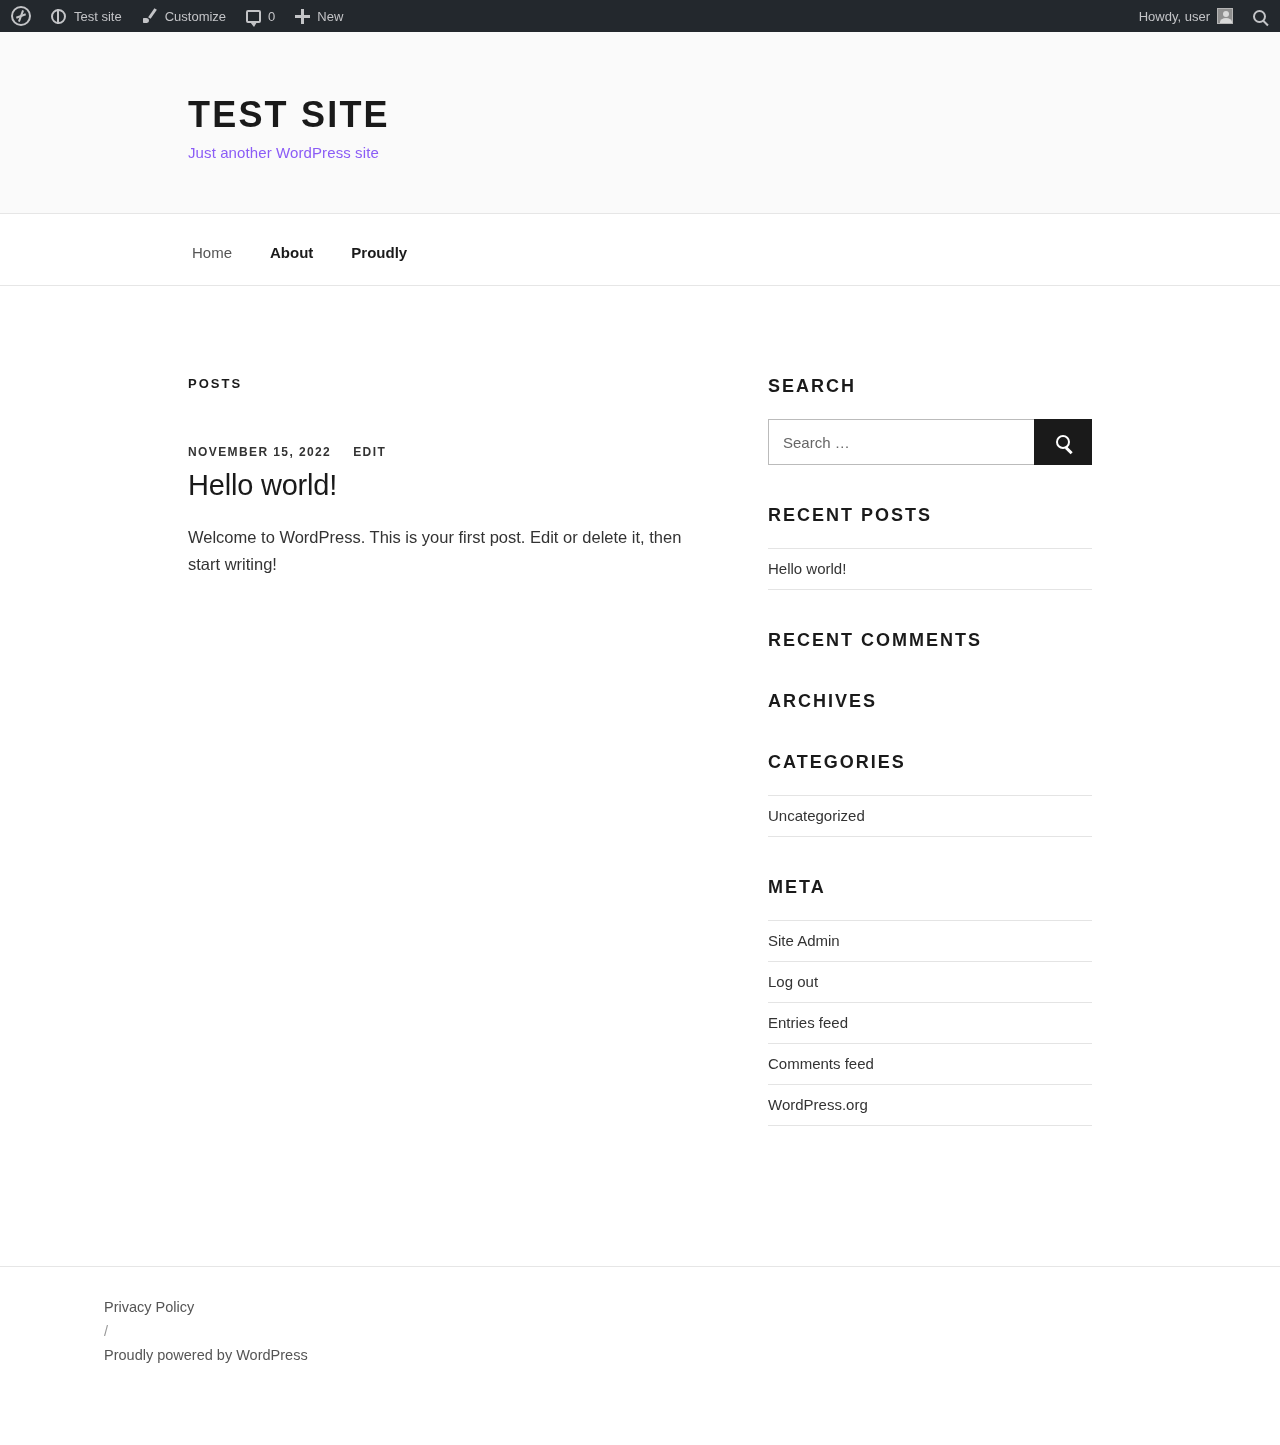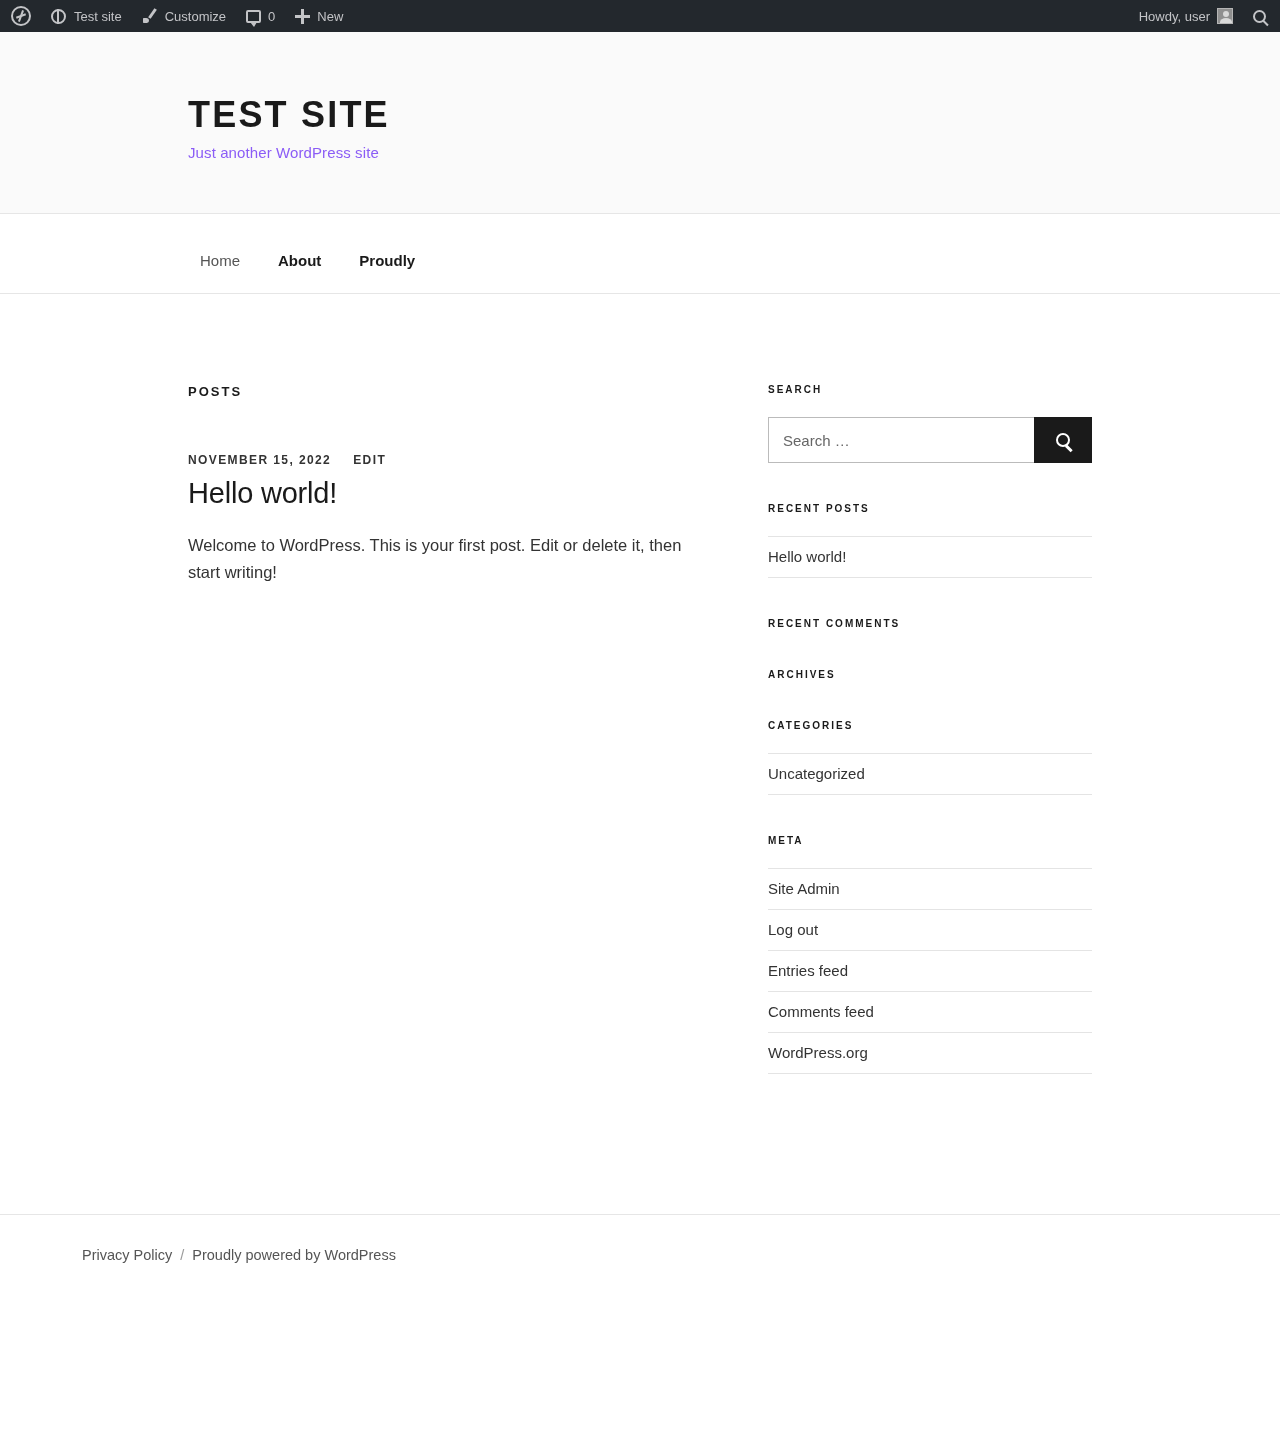--- a/index.html
+++ b/index.html
@@ -204,21 +204,21 @@
     border-bottom: 1px solid #e6e6e6;
     background: #fff;
     height: 68px;
   }
   .nav-list {
     display: flex;
     align-items: center;
     height: 68px;
     gap: 38px;
     list-style: none;
-    margin: 12px;
+    margin: 4px;
     padding: 0 0 0 188px;
   }
   .nav-item {
     font-size: 15px;
     font-weight: 700;
     color: #1a1a1a;
     cursor: pointer;
   }
   .nav-item.current { font-weight: 400; color: #555; }
 
@@ -262,21 +262,21 @@
     font-size: 16.5px;
     line-height: 1.65;
     margin: 0;
     color: #333;
     max-width: 500px;
   }
 
   
   .widget { margin-bottom: 40px; }
   .widget-title {
-    font-size: 10px;
+    font-size: 18px;
     font-weight: 700;
     letter-spacing: 2px;
     text-transform: uppercase;
     margin: 0 0 22px;
     color: #1a1a1a;
   }
   .search-form {
     display: flex;
     width: 324px;
     height: 46px;
@@ -329,26 +329,27 @@
   .widget-list a { color: #333; text-decoration: none; cursor: pointer; }
   .rc-sep { color: #333; }
 
   
   .site-footer {
     margin-top: 100px;
     border-top: 1px solid #e6e6e6;
     padding: 32px 0 40px;
   }
   .footer-inner {
-    padding-left: 82px;
+    padding-left: 104px;
     font-size: 14.5px;
     color: #555;
     display: flex;
     gap: 8px;
     align-items: flex-start;
+    flex-direction: column;
   }
   .footer-inner a { color: #555; text-decoration: none; cursor: pointer; }
   .sep { color: #999; }
 </style>
 </head>
 <body>
 
 <div class="adminbar">
   <div class="ab-item ab-logo">
     <span class="wp-logo"></span>

